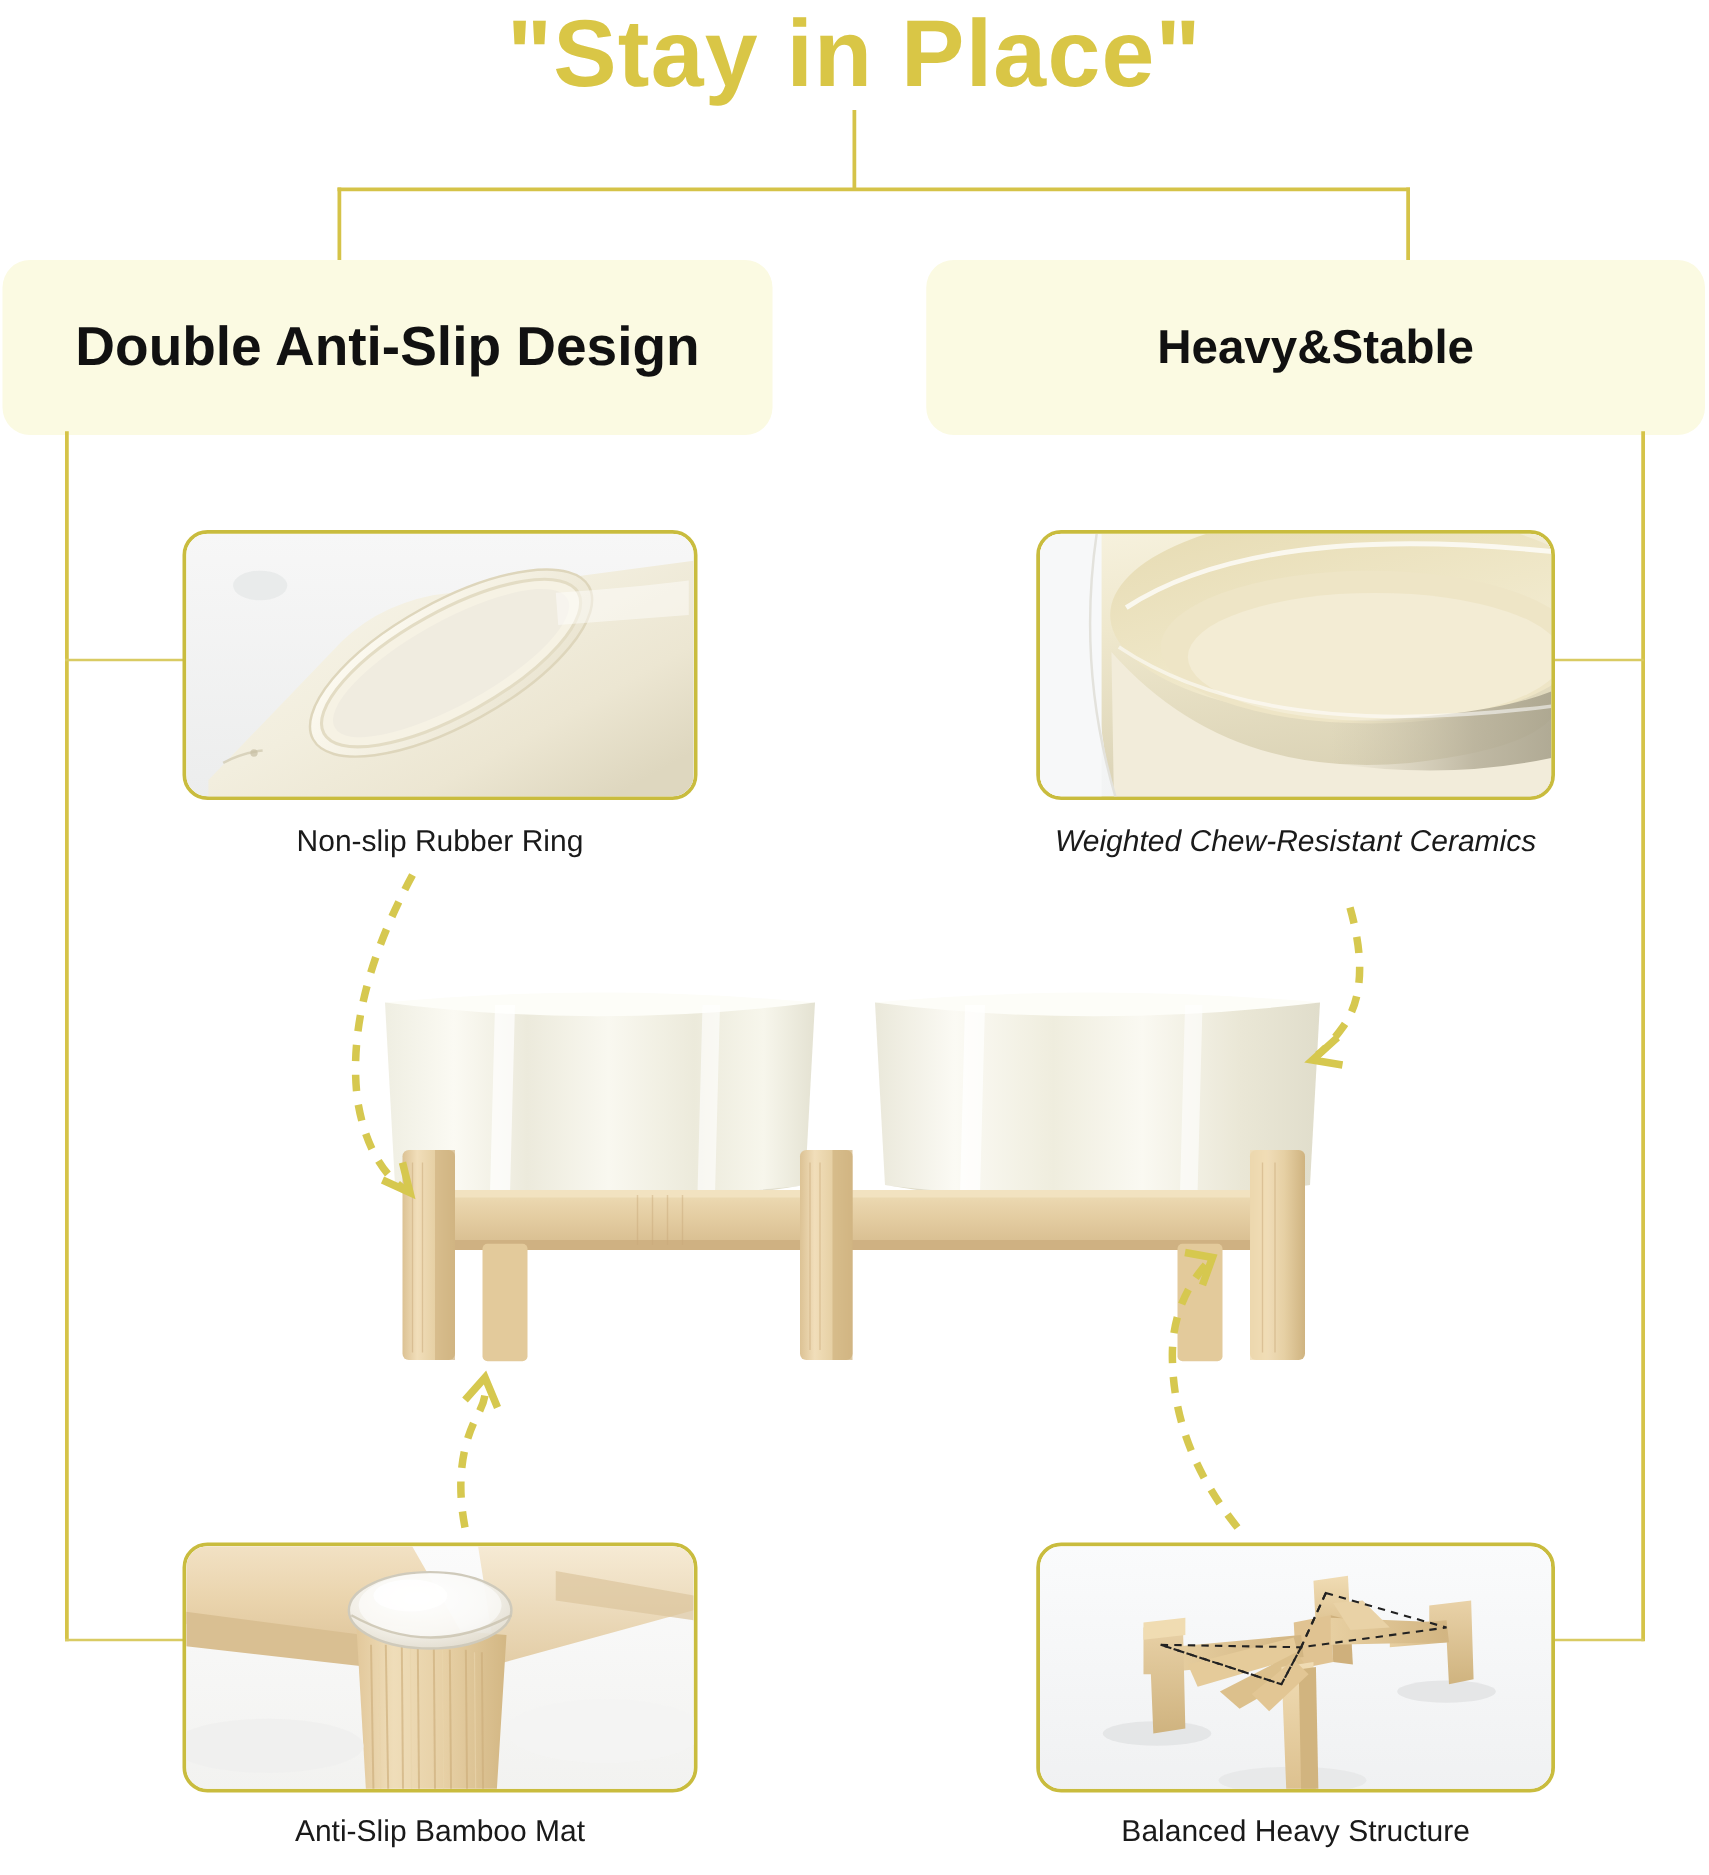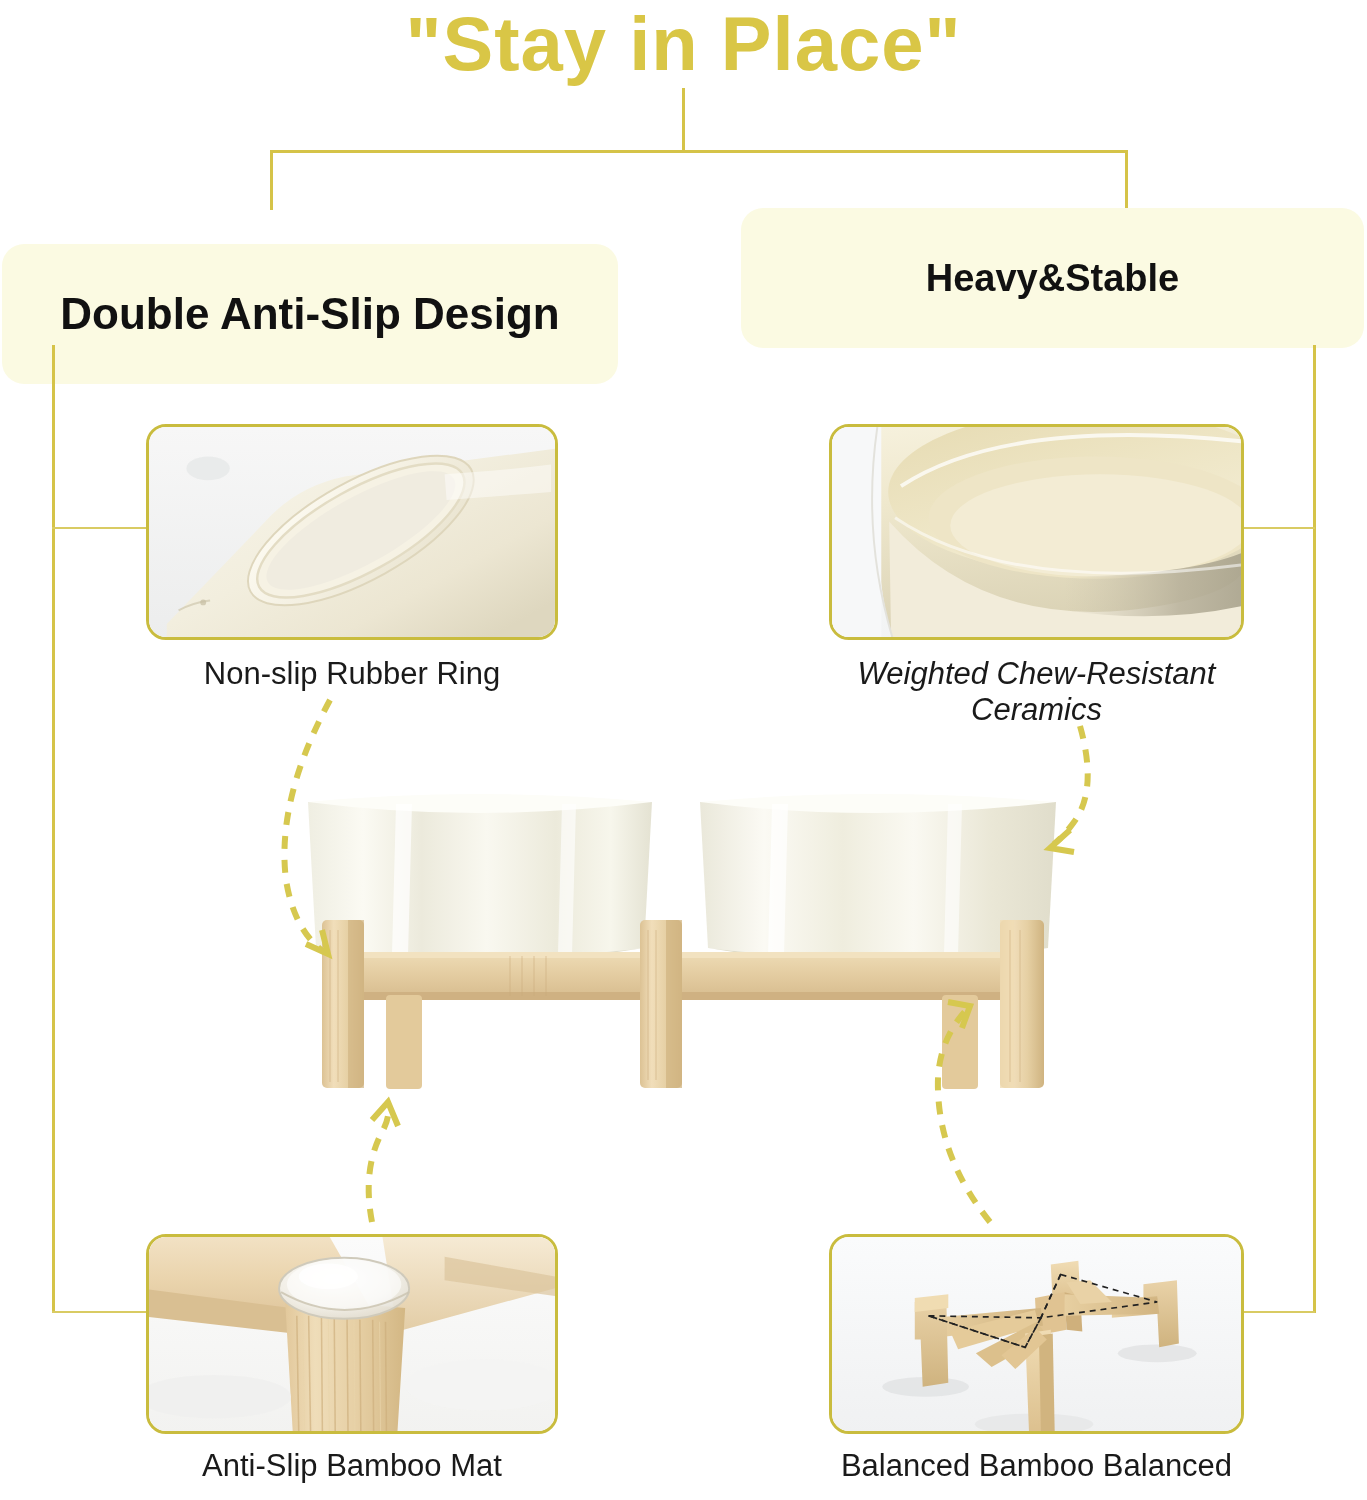--- a/index.html
+++ b/index.html
@@ -31,42 +31,42 @@
   
   .hdr {
     position: absolute;
     background: #FBFAE2;
     border-radius: 22px;
     display: flex; align-items: center; justify-content: center;
     color: #111111;
     font-weight: bold;
     white-space: nowrap;
   }
-  #hdr-left  { left: 2px;   top: 208px; width: 616px; height: 140px; font-size: 44px; margin-top: 36px; }
+  #hdr-left  { left: 2px;   top: 208px; width: 616px; height: 140px; font-size: 44px; }
   #hdr-right { left: 741px; top: 208px; width: 623px; height: 140px; font-size: 38px; }
 
   
   .frame {
     position: absolute;
     border: 3px solid #C9BC3E;
     border-radius: 20px;
     overflow: hidden;
     background: #ffffff;
   }
   #ph-tl { left: 146px;  top: 424px;  width: 412px; height: 216px; }
   #ph-tr { left: 829px;  top: 424px;  width: 415px; height: 216px; }
   #ph-bl { left: 146px;  top: 1234px; width: 412px; height: 200px; }
   #ph-br { left: 829px;  top: 1234px; width: 415px; height: 200px; }
 
   
   .cap {
     position: absolute;
     text-align: center;
     color: #1a1a1a;
-    font-size: 31px;
+    font-size: 24px;
     line-height: 36px;
     font-weight: normal;
   }
   #cap-tl { left: 146px;  top: 656px;  width: 412px; }
   #cap-tr { left: 809px;  top: 656px;  width: 455px; font-style: italic; }
   #cap-bl { left: 146px;  top: 1448px; width: 412px; }
   #cap-br { left: 829px;  top: 1448px; width: 415px; }
 
   
   #hero { position: absolute; left: 300px; top: 780px; width: 780px; height: 340px; }
@@ -297,21 +297,21 @@
 
       <g stroke="#222222" stroke-width="1.7" fill="none" stroke-dasharray="6 5">
         <path d="M232 38 L330 66 L212 82 Z"></path>
         <path d="M98 80 L212 82 L196 112 Z"></path>
         <path d="M232 38 L212 82"></path>
         <path d="M212 82 L196 112"></path>
         <path d="M98 80 L196 112"></path>
       </g>
     </svg>
   </div>
-  <div class="cap" id="cap-br">Balanced Bamboo Balanced</div>
+  <div class="cap" id="cap-br">Balanced Heavy Structure</div>
 
   <div id="hero">
     <svg viewBox="0 0 780 340" width="780" height="340">
       <defs>
         <linearGradient id="bowlg" x1="0" y1="0" x2="1" y2="0">
           <stop offset="0" stop-color="#efeee2"></stop>
             <stop offset="0.16" stop-color="#fbfaf3"></stop>
           <stop offset="0.33" stop-color="#eceadc"></stop>
             <stop offset="0.52" stop-color="#f9f8f0"></stop>
           <stop offset="0.72" stop-color="#eceadb"></stop>

